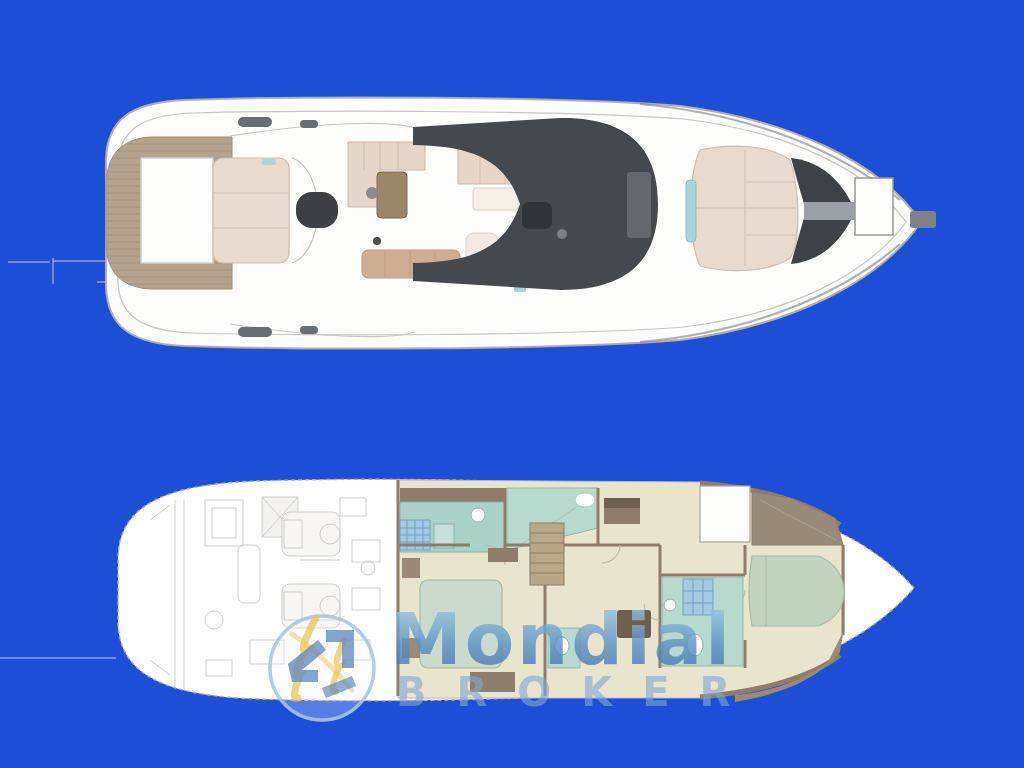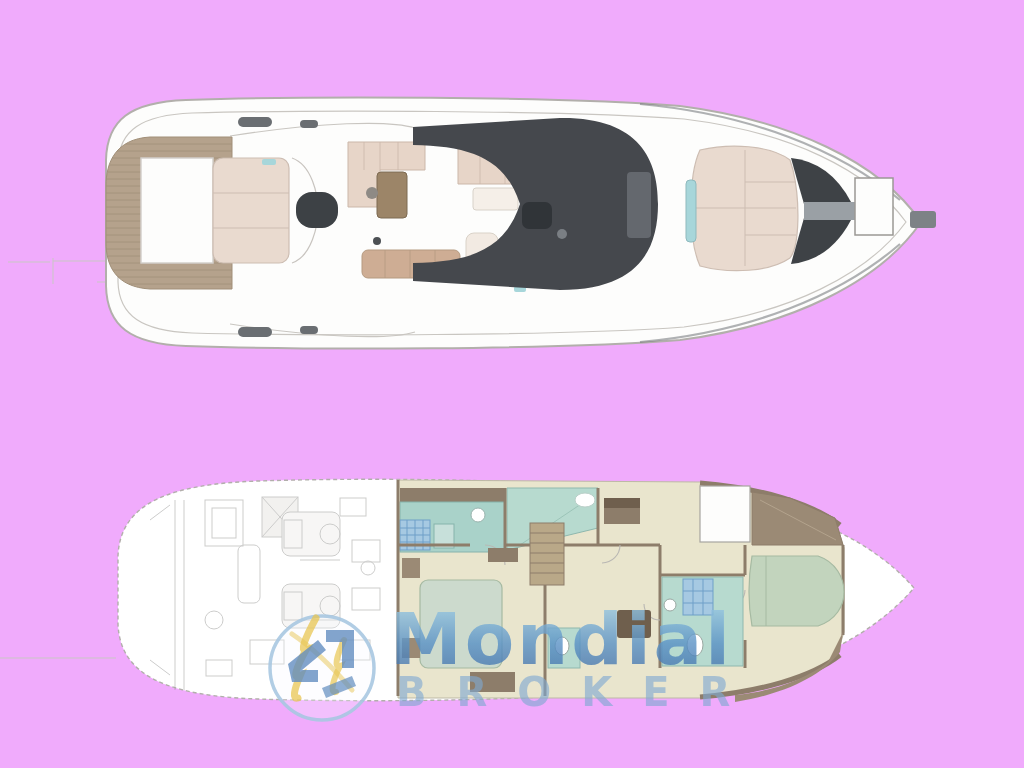--- a/index.html
+++ b/index.html
@@ -1,16 +1,16 @@
 <!DOCTYPE html>
 <html style="--hull-line: #b2afab; --hull-inner-line: #c9c6c1; --deck-white: #fdfdfc; --teak: #b5a28c; --teak-line: #a18f78; --sunpad: #e9dacf; --sunpad-line: #cdbdb2; --cushion: #e7d5c8; --cushion-line: #cbb7a9; --cushion-tan: #cead94; --table-wood: #9c8568; --hardtop-dark: #45484d; --seat-dark: #303438; --console-gray: #64686e; --metal-gray: #7d8286; --glass-teal: #a7d6da; --floor-cream: #e9e5cd; --wall-brown: #8d7d6a; --wood-mid: #9b8a75; --wood-dark: #6f5f4d; --aqua-room: #b7dacf; --aqua-counter: #a9d2c9; --bed-mint: #ccdacd; --bed-sage: #c2d4bd; --bed-line: #a6baa2; --shower-blue: #a6c9e2; --shower-grid: #6f9fc8; --stair-wood: #b9a888; --faint-ink: #9a9a98; --dim-line: #c9c7c4; --gradient-top: #a6d4e8; --gradient-mid: #5a92c6; --gradient-bottom: #3f6ba6; --broker-blue: #7fa9d2; --ring-blue: #a9c8e2; --mark-blue: #5f8bbf; --mark-gold: #e8c653;"><head>
 <meta charset="utf-8">
 <style>
   html,body{margin:0;padding:0;background:#ffffff;}
-  .canvas{position:relative;width:1024px;height:768px;background:#f0abfc;overflow:hidden;
+  .canvas{position:relative;width:1024px;height:768px;background:#1d4ed8;overflow:hidden;
           font-family:"DejaVu Sans",sans-serif;text-decoration:underline;}
   svg{display:block}
   .soft{filter:blur(.4px)}
   
   .wm-title{font-family:"DejaVu Sans",sans-serif;font-weight:700;font-size:72px;
             letter-spacing:3px;opacity:.8}
   .wm-sub{font-family:"DejaVu Sans",sans-serif;font-weight:700;font-size:40px;
           letter-spacing:30px;fill:var(--broker-blue,#7fa9d2);opacity:.62}
   .gs1{stop-color:var(--gradient-top,#a6d4e8)}
   .gs2{stop-color:var(--gradient-mid,#5a92c6)}

